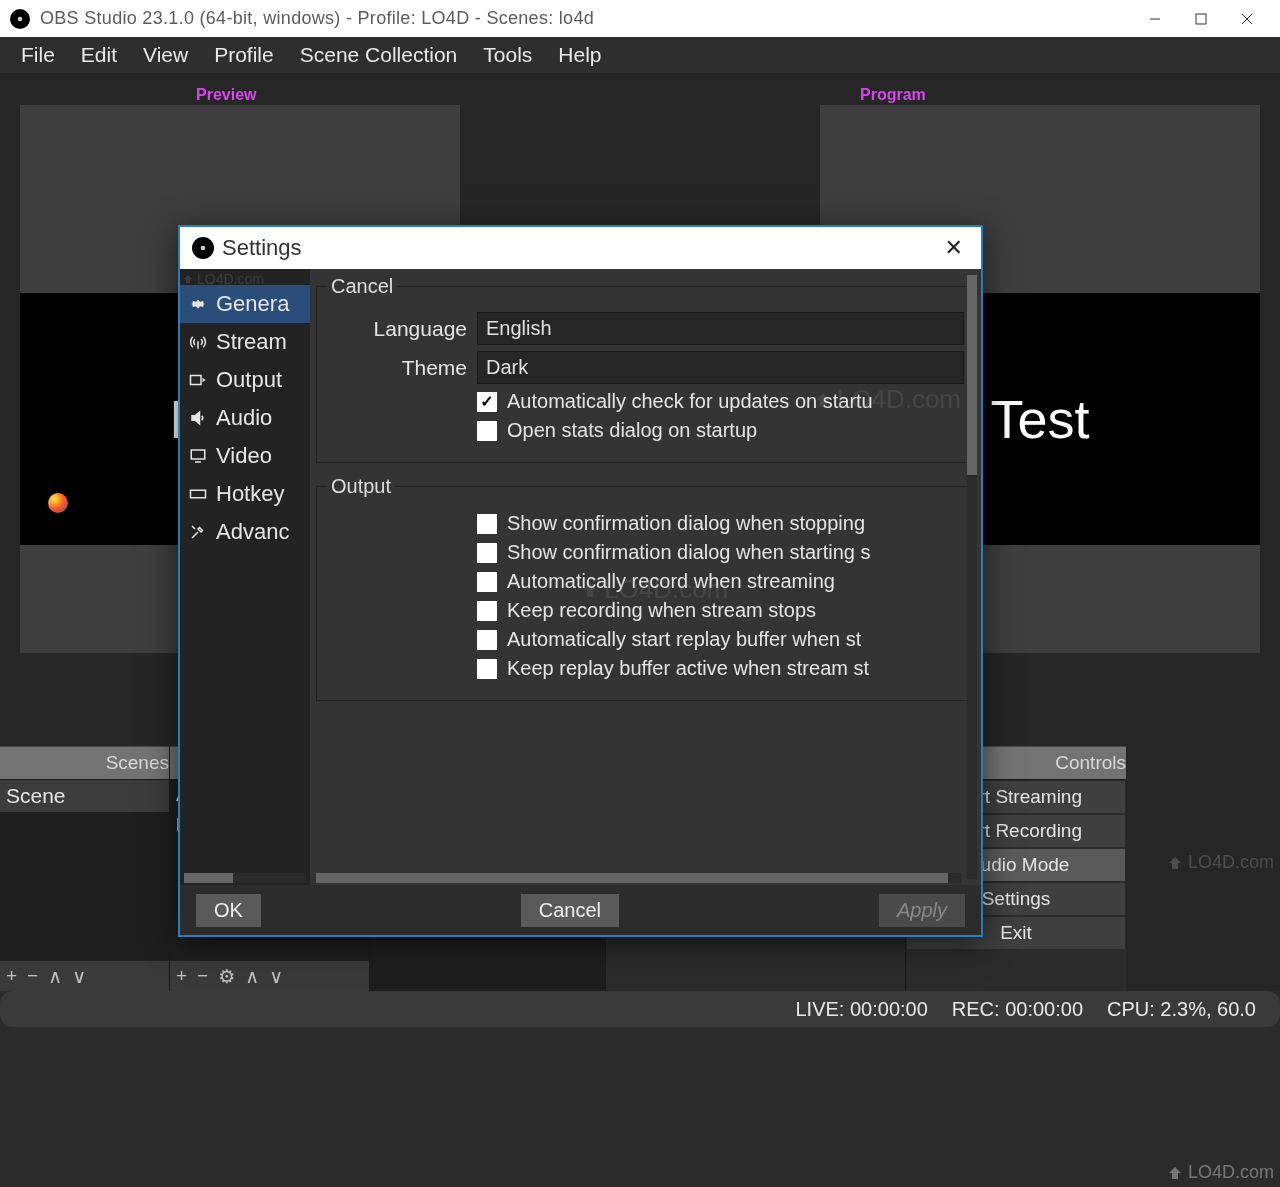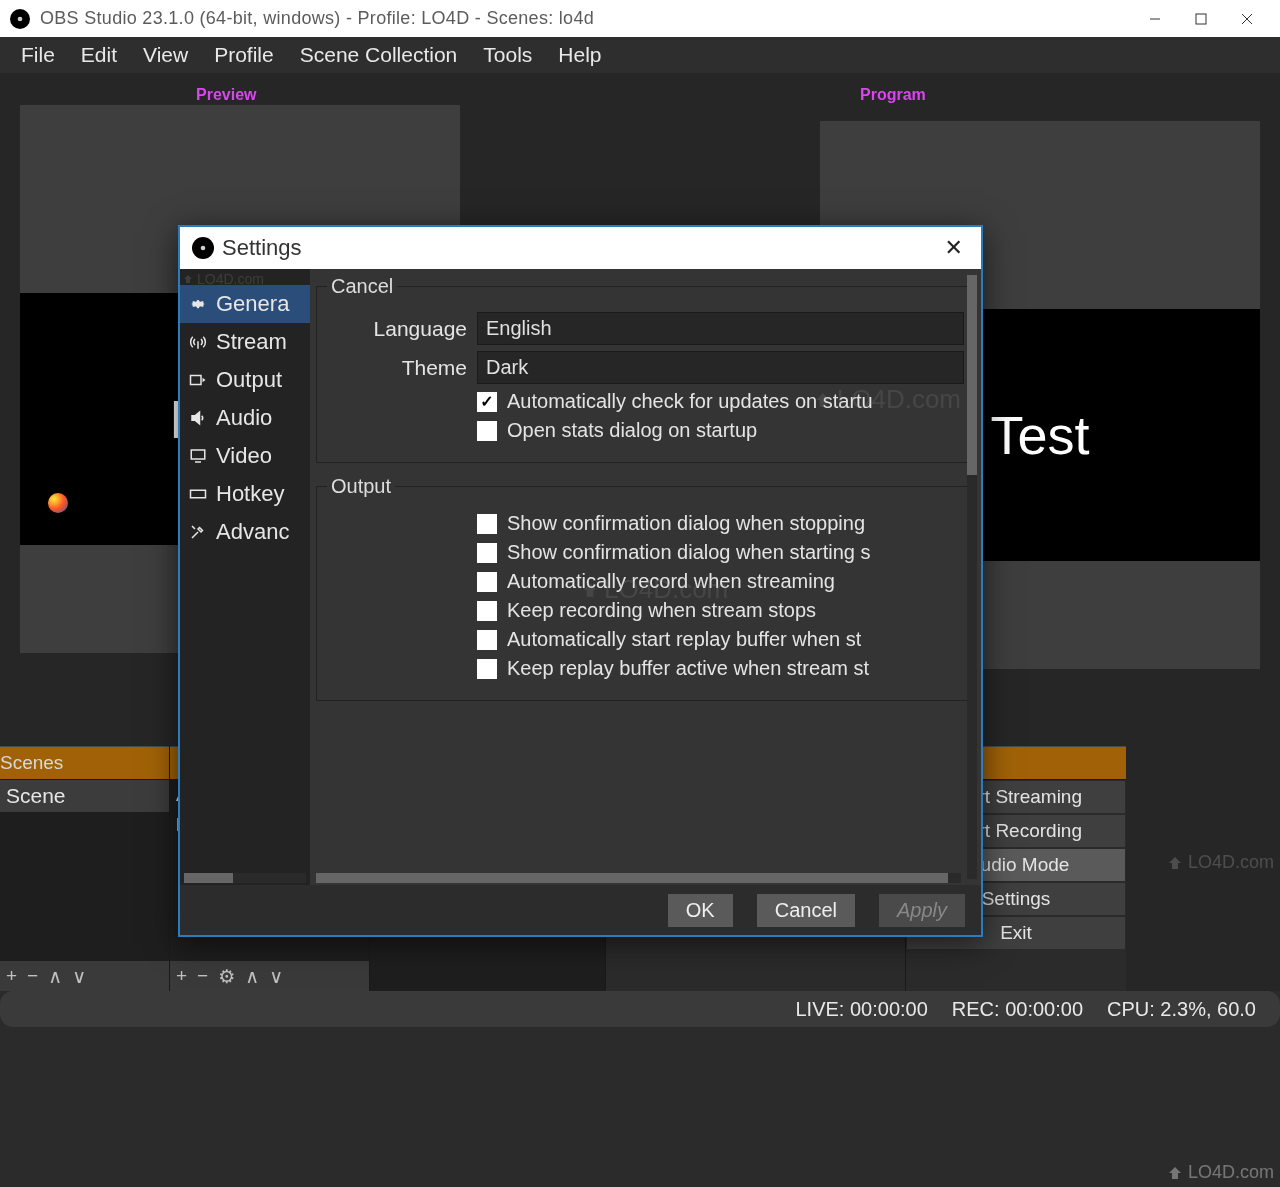--- a/index.html
+++ b/index.html
@@ -16,28 +16,28 @@
 .menubar { height: 36px; background: #2e2e2e; display:flex; align-items:center; padding:0 8px; gap:0;}
 .menubar .menu-item{ color:#e8e8e8; font-size:21px; padding:4px 13px; cursor:pointer;}
 
 .main-area { height: 918px; background:#262626; position:relative;}
 .panel-label{ color:#d946ef; font-size:16px; font-weight:600; position:absolute; }
 .preview-label{ left:196px; top:13px; }
 .program-label{ left:860px; top:13px; }
 .preview-box{ position:absolute; left:20px; top:32px; width:440px; height:548px; background:#3e3e3e; }
 .preview-inner{ position:absolute; left:0; top:188px; width:440px; height:252px; background:#000; display:flex; align-items:center; justify-content:center;}
 .preview-inner .t{ color:#fff; font-size:54px; font-weight:400;}
-.program-box{ position:absolute; right:20px; top:48px; width:440px; height:548px; background:#3e3e3e;}
+.program-box{ position:absolute; right:20px; top:32px; width:440px; height:548px; background:#3e3e3e;}
 .program-inner{ position:absolute; right:0; top:188px; width:440px; height:252px; background:#000; display:flex; align-items:center; justify-content:center;}
 .program-inner .t{ color:#fff; font-size:54px; font-weight:400;}
 .fake-icon{position:absolute; left:28px; top:200px; width:20px;height:20px;border-radius:50%;background:radial-gradient(circle at 30% 30%, #ffeb3b, #ff5722, #3f51b5);}
 
 .bottom-panels{ position:absolute; left:0; right:0; bottom:0; height:245px; display:flex; }
 .panel{ border-right:1px solid #1a1a1a; display:flex; flex-direction:column; }
-.panel-head{ background:#a16207; color:#d8d8d8; font-size:19px; padding:5px 0; text-align:left; border-top:1px solid #4a4a4a; border-bottom:1px solid #1a1a1a;}
+.panel-head{ background:#737373; color:#d8d8d8; font-size:19px; padding:5px 0; text-align:right; border-top:1px solid #4a4a4a; border-bottom:1px solid #1a1a1a;}
 .scenes{ width:170px;}
 .sources{ width:200px;}
 .mixer{ width:236px;}
 .trans{ width:300px;}
 .controls{ width:220px; border-right:none;}
 .panel-body{ flex:1; background:#1e1e1e; overflow:hidden;}
 .scene-row{ background:#3c3c3c; color:#e6e6e6; font-size:21px; padding:4px 6px;}
 .source-row{ color:#e6e6e6; font-size:19px; padding:4px 6px; display:flex; align-items:center; white-space:nowrap;}
 .source-row .mic{font-size:12px; color:#aaa; margin-left:auto; display:flex; gap:3px;}
 .panel-foot{ background:#3a3a3a; height:30px; display:flex; align-items:center; padding:0 6px; gap:10px; color:#c0c0c0;}
@@ -80,21 +80,21 @@
 .row-input{ flex:1; background:#262626; border:1px solid #1a1a1a; color:#e0e0e0; font-size:20px; padding:4px 8px; }
 .cb{ width:20px; height:20px; background:#fff; border:2px solid #fff; display:flex; align-items:center; justify-content:center; flex-shrink:0;}
 .cb.chk::after{content:"✓"; color:#000; font-size:16px; font-weight:bold;}
 .cb-label{ color:#e4e4e4; font-size:20px; white-space:nowrap; overflow:hidden;}
 .scrollb{ position:absolute; right:4px; top:6px; bottom:6px; width:10px; background:#2a2a2a;}
 .scrollb .thumb{ background:#666; width:100%; height:200px;}
 .hscroll{ position:absolute; left:6px; right:20px; bottom:2px; height:10px; background:#2a2a2a;}
 .hscroll .thumb{ background:#666; height:100%; width:98%;}
 .side-hscroll{ position:absolute; left:4px; right:4px; bottom:2px; height:10px; background:#2a2a2a;}
 .side-hscroll .thumb{background:#666;height:100%;width:40%;}
-.dlg-foot{ height:50px; background:#2c2c2c; display:flex; align-items:center; justify-content:flex-end; padding:0 16px; gap:24px;}
+.dlg-foot{ height:50px; background:#2c2c2c; display:flex; align-items:center; justify-content:space-between; padding:0 16px; gap:16px;}
 .dbtn{ background:#5a5a5a; color:#eee; font-size:20px; padding:5px 18px; border:none; cursor:pointer;}
 .dbtn.dis{ background:#4a4a4a; color:#888;font-style:italic;}
 .wm4,.wm5{position:absolute;color:#9a9a9a;opacity:0.18;font-size:26px;white-space:nowrap;display:flex;align-items:center;gap:4px;pointer-events:none;}
 .wm4{right:20px;top:115px;}
 .wm5{left:270px;top:305px;}
 </style>
 </head>
 <body>
 
 <div class="titlebar">

